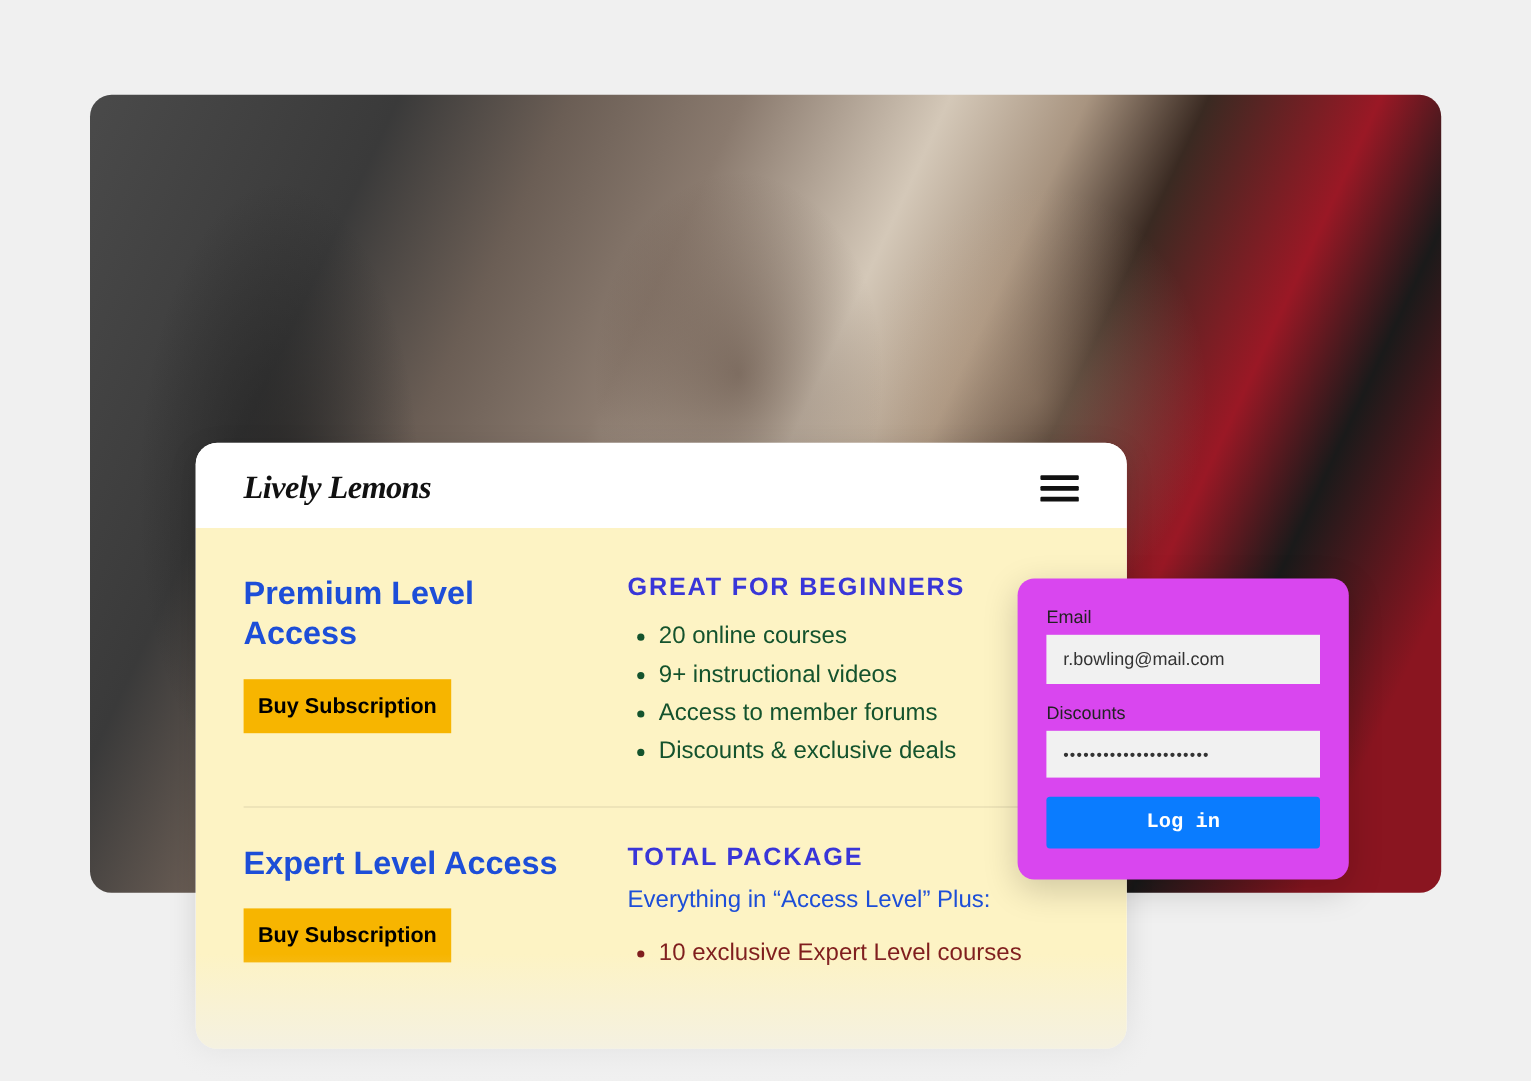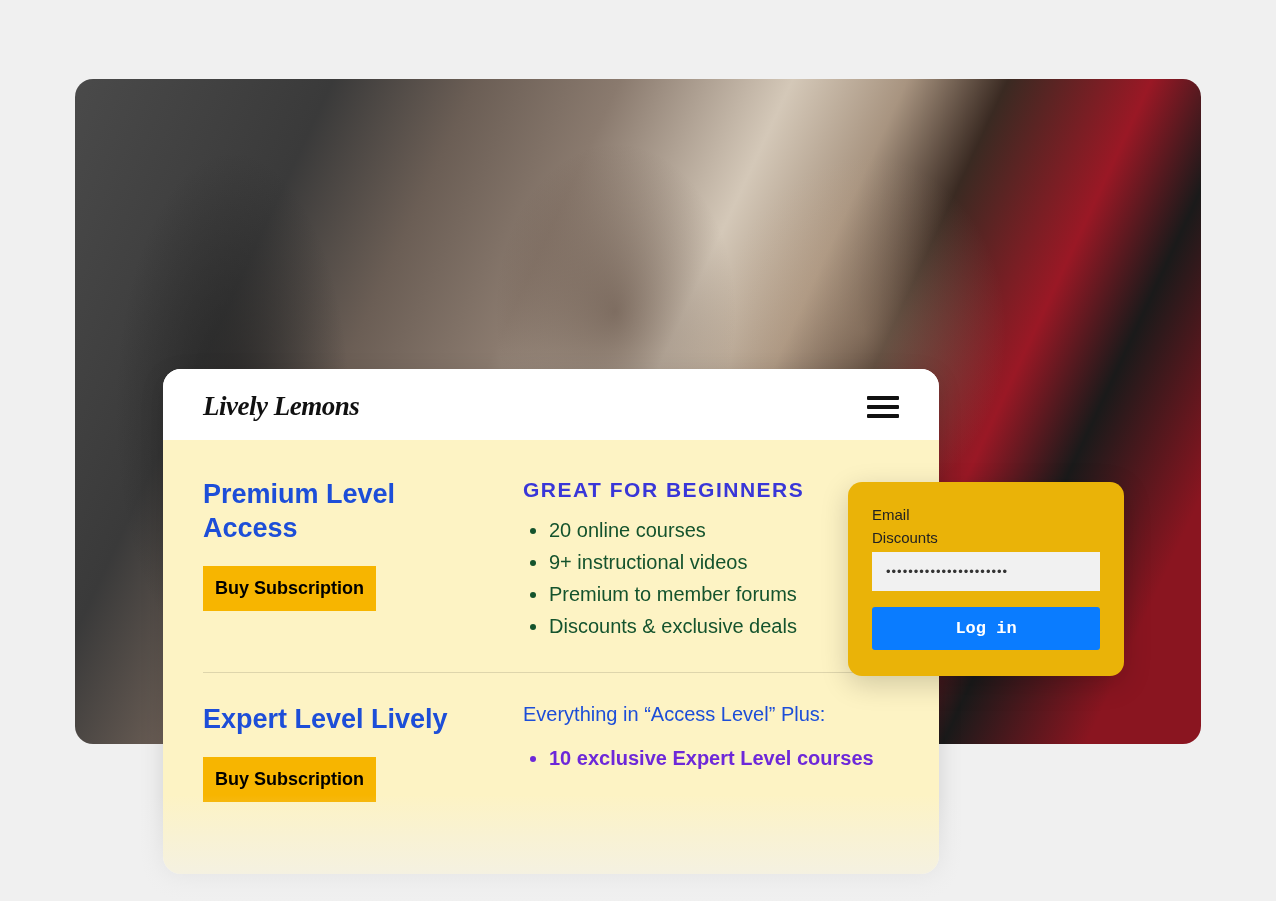--- a/index.html
+++ b/index.html
@@ -155,40 +155,39 @@
       color: #222;
     }
     
     .feature-list li {
       font-size: 20px;
       line-height: 1.6;
       color: #14532d;
     }
     
     .feature-list.muted li {
-      color: #6d28d9;
-      font-weight: bold;
+      color: #7f1d1d;
     }
     
     .fade-overlay {
       position: absolute;
       left: 0;
       right: 0;
       bottom: 0;
       height: 130px;
       background: linear-gradient(to bottom, rgba(240,240,240,0) 0%, #f0f0f0 92%);
       pointer-events: none;
     }
     
     .login-panel {
       position: absolute;
       top: 458px;
       left: 848px;
       width: 276px;
-      background: #eab308;
+      background: #d946ef;
       border-radius: 14px;
       box-shadow: 0 8px 28px rgba(0,0,0,0.18);
       padding: 24px 24px 26px 24px;
     }
     
     .login-label {
       font-size: 15px;
       color: #222;
       margin-bottom: 6px;
     }
@@ -245,44 +244,46 @@
       <div class="tier">
         <div class="tier-left">
           <div class="tier-title">Premium Level Access</div>
           <button class="buy-btn">Buy Subscription</button>
         </div>
         <div class="tier-right">
           <div class="tier-tagline">GREAT FOR BEGINNERS</div>
           <ul class="feature-list">
             <li>20 online courses</li>
             <li>9+ instructional videos</li>
-            <li>Premium to member forums</li>
+            <li>Access to member forums</li>
             <li>Discounts &amp; exclusive deals</li>
           </ul>
         </div>
       </div>
 
       <div class="tier">
         <div class="tier-left">
-          <div class="tier-title">Expert Level Lively</div>
+          <div class="tier-title">Expert Level Access</div>
           <button class="buy-btn">Buy Subscription</button>
         </div>
         <div class="tier-right">
+          <div class="tier-tagline">TOTAL PACKAGE</div>
           <div class="tier-subtitle">Everything in “Access Level” Plus:</div>
           <ul class="feature-list muted">
             <li>10 exclusive Expert Level courses</li>
           </ul>
         </div>
       </div>
 
     </div>
   </div>
 
   <div class="login-panel">
     <div class="login-label">Email</div>
+    <input class="login-input" type="text" value="r.bowling@mail.com" style="">
     <div class="login-label">Discounts</div>
     <input class="login-input password" type="text" value="••••••••••••••••••••••" style="">
     <button class="login-btn">Log in</button>
   </div>
 
   <div class="fade-overlay"></div>
 
 </div>
 
 </body></html>

